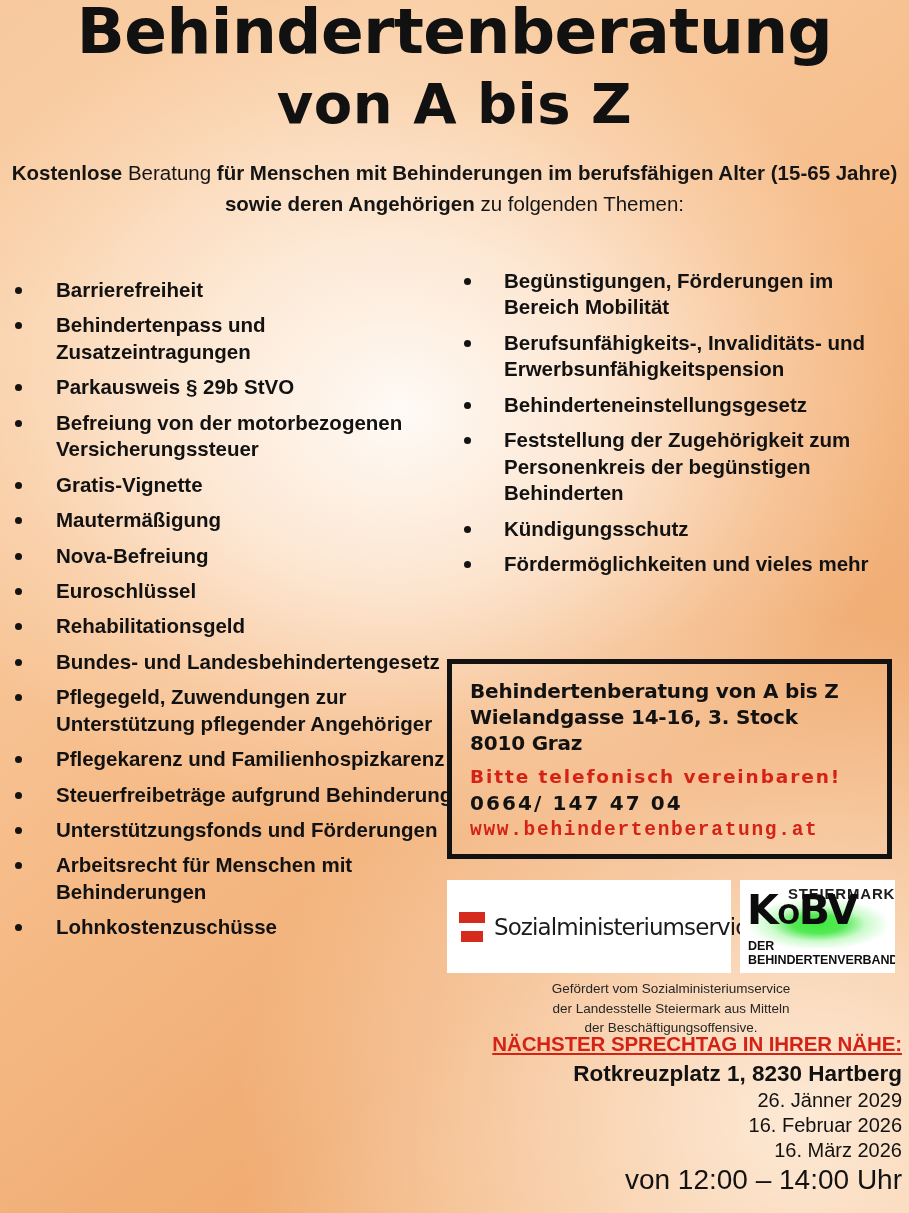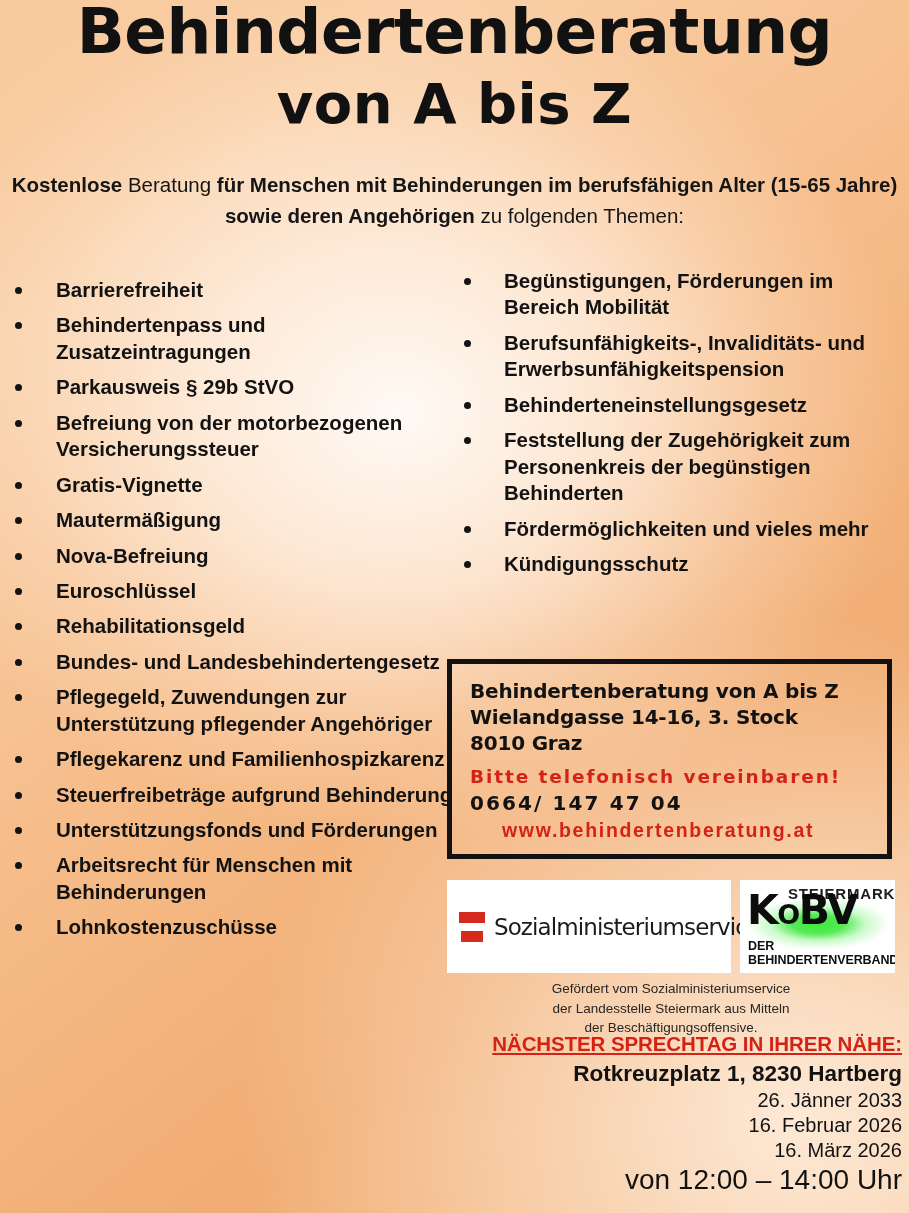--- a/index.html
+++ b/index.html
@@ -35,21 +35,21 @@
     font-weight: bold;
     color: #111111;
     letter-spacing: -0.5px;
     line-height: 1.03;
   }
   .title-line-1 { font-size: 63px; }
   .title-line-2 { font-size: 56px; margin-top: 10px; letter-spacing: 0.5px;}
 
   
   .subtitle {
-    margin-top: 36px;
+    margin-top: 24px;
     text-align: center;
     font-size: 20.5px;
     line-height: 1.55;
     color: #151515;
     padding: 0 10px;
   }
   .subtitle b { font-weight: bold; }
   .subtitle .reg { font-weight: normal; }
 
   
@@ -129,27 +129,26 @@
   }
   .contact-phone {
     font-family: "DejaVu Sans", sans-serif;
     font-size: 20px;
     font-weight: bold;
     color: #121212;
     letter-spacing: 2.1px;
     line-height: 1.35;
   }
   .contact-web {
-    font-family: Liberation Sans, sans-serif;
+    font-family: Liberation Mono, monospace;
     font-size: 19.5px;
     font-weight: bold;
     color: #D42215;
     letter-spacing: 1.7px;
     line-height: 1.35;
-    margin-left: 32px;
   }
 
   
   .logos {
     position: absolute;
     left: 447px;
     top: 880px;
     width: 448px;
     height: 94px;
   }
@@ -315,22 +314,22 @@
         <li>Lohnkostenzuschüsse</li>
       </ul>
     </div>
 
     <div class="col-right">
       <ul class="topics">
         <li>Begünstigungen, Förderungen im Bereich Mobilität</li>
         <li>Berufsunfähigkeits-, Invaliditäts- und Erwerbsunfähigkeitspension</li>
         <li>Behinderteneinstellungsgesetz</li>
         <li>Feststellung der Zugehörigkeit zum Personenkreis der begünstigen Behinderten</li>
+        <li>Kündigungsschutz</li>
         <li>Fördermöglichkeiten und vieles mehr</li>
-        <li>Kündigungsschutz</li>
       </ul>
     </div>
   </div>
 
   <div class="contact-box">
     <div class="contact-name">Behindertenberatung von A bis Z</div>
     <div class="contact-street">Wielandgasse 14-16, 3. Stock</div>
     <div class="contact-city">8010 Graz</div>
     <div class="contact-note">Bitte telefonisch vereinbaren!</div>
     <div class="contact-phone">0664/ 147 47 04</div>
@@ -355,19 +354,19 @@
 
   <div class="funding">
     <div>Gefördert vom Sozialministeriumservice</div>
     <div>der Landesstelle Steiermark aus Mitteln</div>
     <div>der Beschäftigungsoffensive.</div>
   </div>
 
   <div class="next-block">
     <div class="next-head">NÄCHSTER SPRECHTAG IN IHRER NÄHE:</div>
     <div class="next-place">Rotkreuzplatz 1, 8230 Hartberg</div>
-    <div class="next-date">26. Jänner 2033</div>
+    <div class="next-date">26. Jänner 2029</div>
     <div class="next-date">16. Februar 2026</div>
     <div class="next-date">16. März 2026</div>
     <div class="next-time">von 12:00 – 14:00 Uhr</div>
   </div>
 
 </div>
 
 </body></html>

